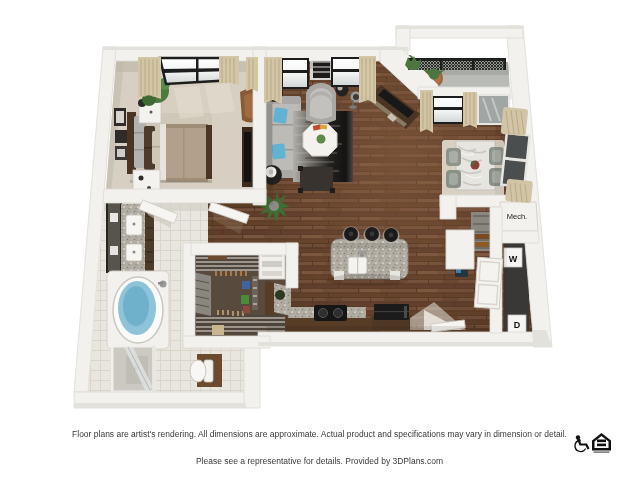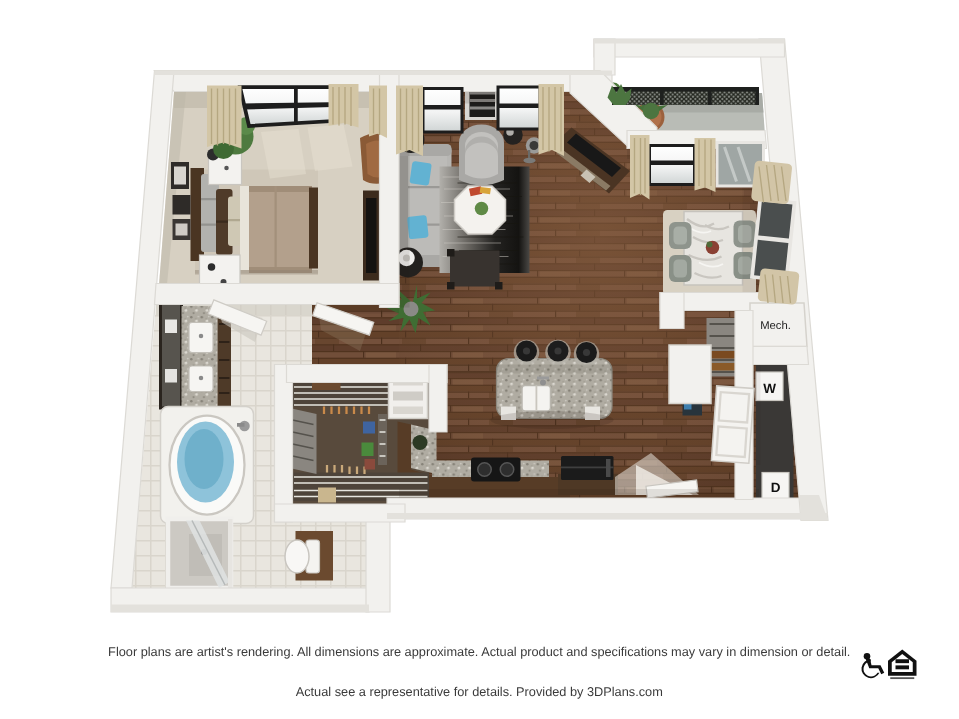--- a/index.html
+++ b/index.html
@@ -575,14 +575,14 @@
   <rect x="597" y="439.5" width="9" height="2.6" fill="#111"></rect>
   <rect x="597" y="443.6" width="9" height="2.6" fill="#111"></rect>
   <rect x="593.5" y="451.5" width="16" height="1.2" fill="#555"></rect>
 </g>
 </g>
 </svg>
 
 <div class="disc" style="top:429px;">Floor plans are artist's rendering. All dimensions are approximate. Actual product and specifications may vary in dimension or detail.</div>
 
 
-<div class="disc" style="top:456px;">Actual see a representative for details. Provided by 3DPlans.com</div>
+<div class="disc" style="top:456px;">Please see a representative for details. Provided by 3DPlans.com</div>
 </div>
 
 </body></html>

